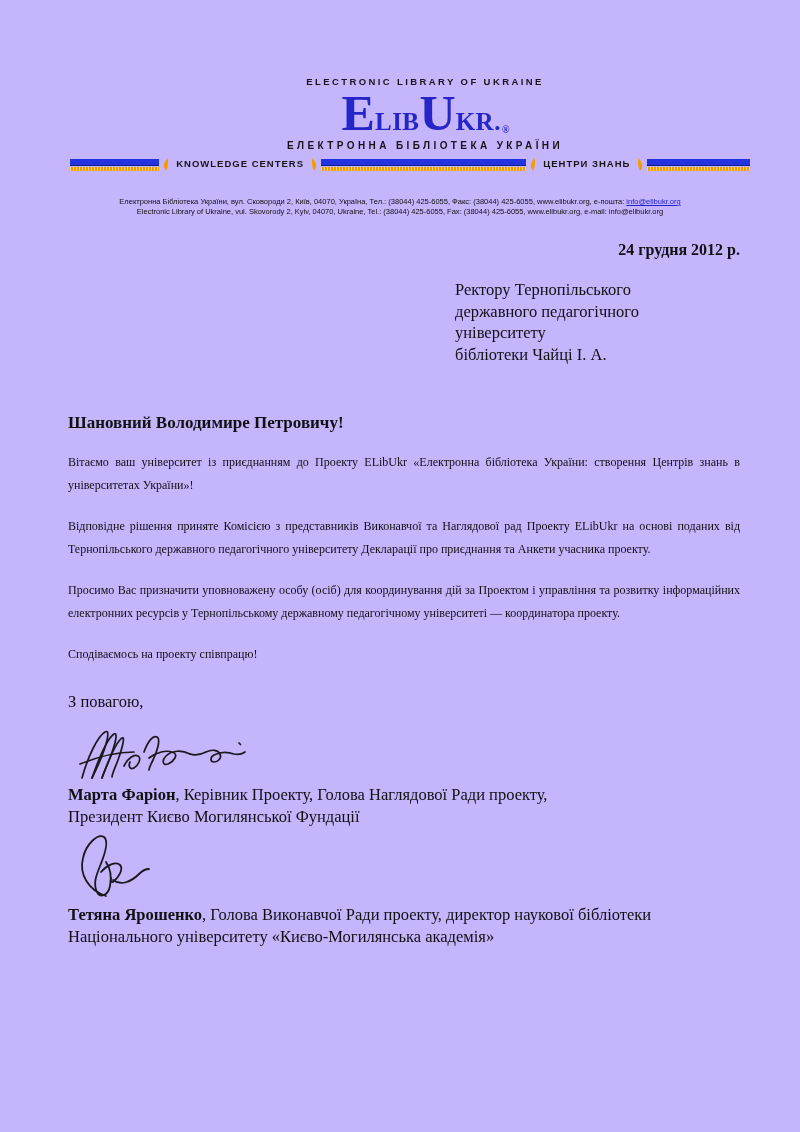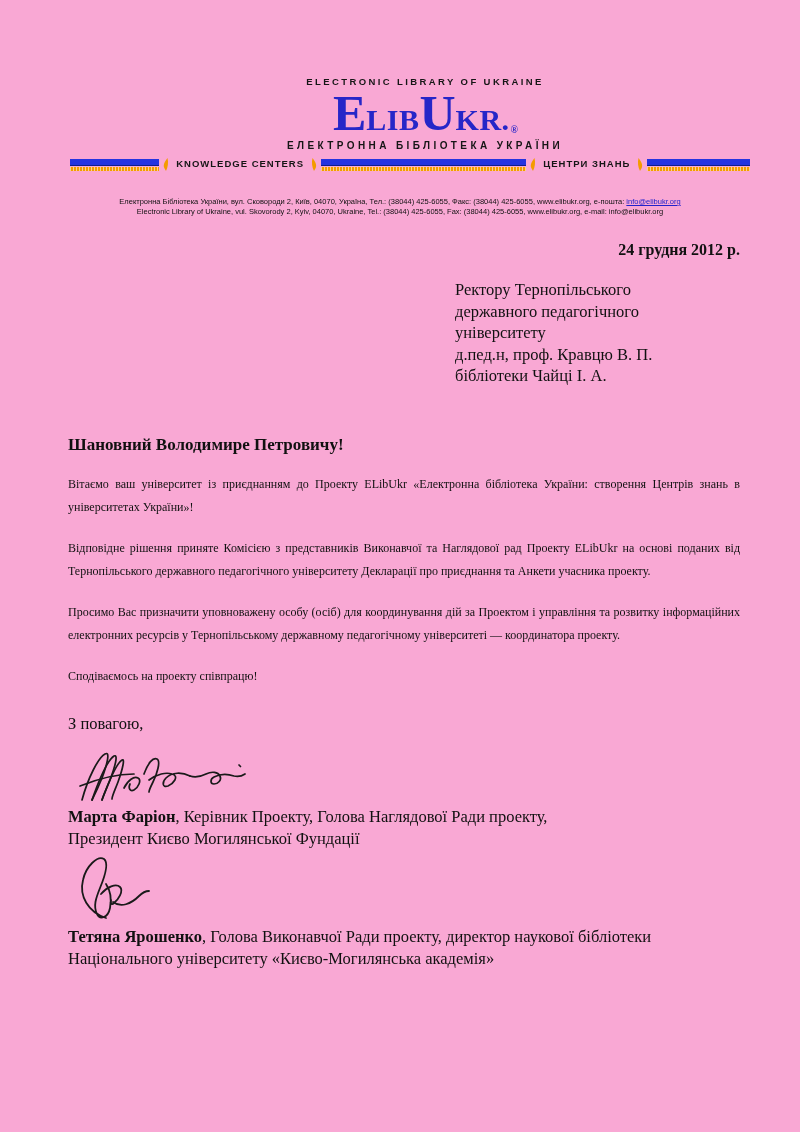--- a/index.html
+++ b/index.html
@@ -1,28 +1,28 @@
 <!DOCTYPE html>
 <html><head>
 <meta charset="utf-8">
 <style>
   html,body{margin:0;padding:0;background:#9a9a9a;}
   .page{
-    width:800px;height:1132px;margin:0 auto;background:#f9a8d4;
+    width:800px;height:1132px;margin:0 auto;background:#c4b5fd;
     font-family:"Liberation Serif",serif;color:#111;position:relative;overflow:hidden;
   }
   
   .logo{margin:76px auto 0 auto;width:fit-content;text-align:center;transform:translateX(25px);}
   .logo-top{
     font-family:"Liberation Sans",sans-serif;font-weight:bold;font-size:9.5px;
     letter-spacing:2.4px;color:#161616;white-space:nowrap;
   }
   .wordmark{line-height:1;color:#2626C8;font-weight:bold;margin-top:1px;white-space:nowrap;}
   .wm-big{font-size:50px;}
-  .wm-small{font-size:30px;letter-spacing:0.5px;}
+  .wm-small{font-size:25px;letter-spacing:0.5px;}
   .wm-reg{font-size:10px;position:relative;top:3px;left:1px;font-weight:bold;}
   .logo-bottom{
     font-family:"Liberation Sans",sans-serif;font-weight:bold;font-size:10px;
     letter-spacing:3.4px;color:#161616;margin-top:2px;white-space:nowrap;
   }
   .banner{display:flex;align-items:center;margin:7px 50px 0 70px;}
   .bar{display:flex;flex-direction:column;align-self:center;}
   .bar-left{flex:1 1 0;}
   .bar-mid{flex:2.3 1 0;}
   .bar-right{flex:1.15 1 0;}
@@ -99,21 +99,20 @@
     <div><span>Електронна Бібліотека України, вул. Сковороди 2, Київ, 04070, Україна, Тел.: (38044) 425-6055, Факс: (38044) 425-6055, www.elibukr.org, е-пошта: </span><a href="#">info@elibukr.org</a></div>
     <div>Electronic Library of Ukraine, vul. Skovorody 2, Kyiv, 04070, Ukraine, Tel.: (38044) 425-6055, Fax: (38044) 425-6055, www.elibukr.org, e-mail: info@elibukr.org</div>
   </div>
 
   <div class="date">24 грудня 2012 р.</div>
 
   <div class="recipient">
     <div>Ректору Тернопільського</div>
     <div>державного педагогічного</div>
     <div>університету</div>
-    <div>д.пед.н, проф. Кравцю В. П.</div>
     <div>бібліотеки Чайці І. А.</div>
   </div>
 
   <div class="salutation">Шановний Володимире Петровичу!</div>
 
   <div class="body-text">
     <p>Вітаємо ваш університет із приєднанням до Проекту ELibUkr «Електронна бібліотека України: створення Центрів знань в університетах України»!</p>
     <p>Відповідне рішення приняте Комісією з представників Виконавчої та Наглядової рад Проекту ELibUkr на основі поданих від  Тернопільського державного педагогічного університету Декларації про приєднання та Анкети учасника проекту.</p>
     <p>Просимо Вас призначити уповноважену особу (осіб) для координування дій за Проектом і управління та розвитку інформаційних електронних ресурсів у Тернопільському державному педагогічному університеті — координатора проекту.</p>
     <p class="no-just">Сподіваємось на проекту співпрацю!</p>

